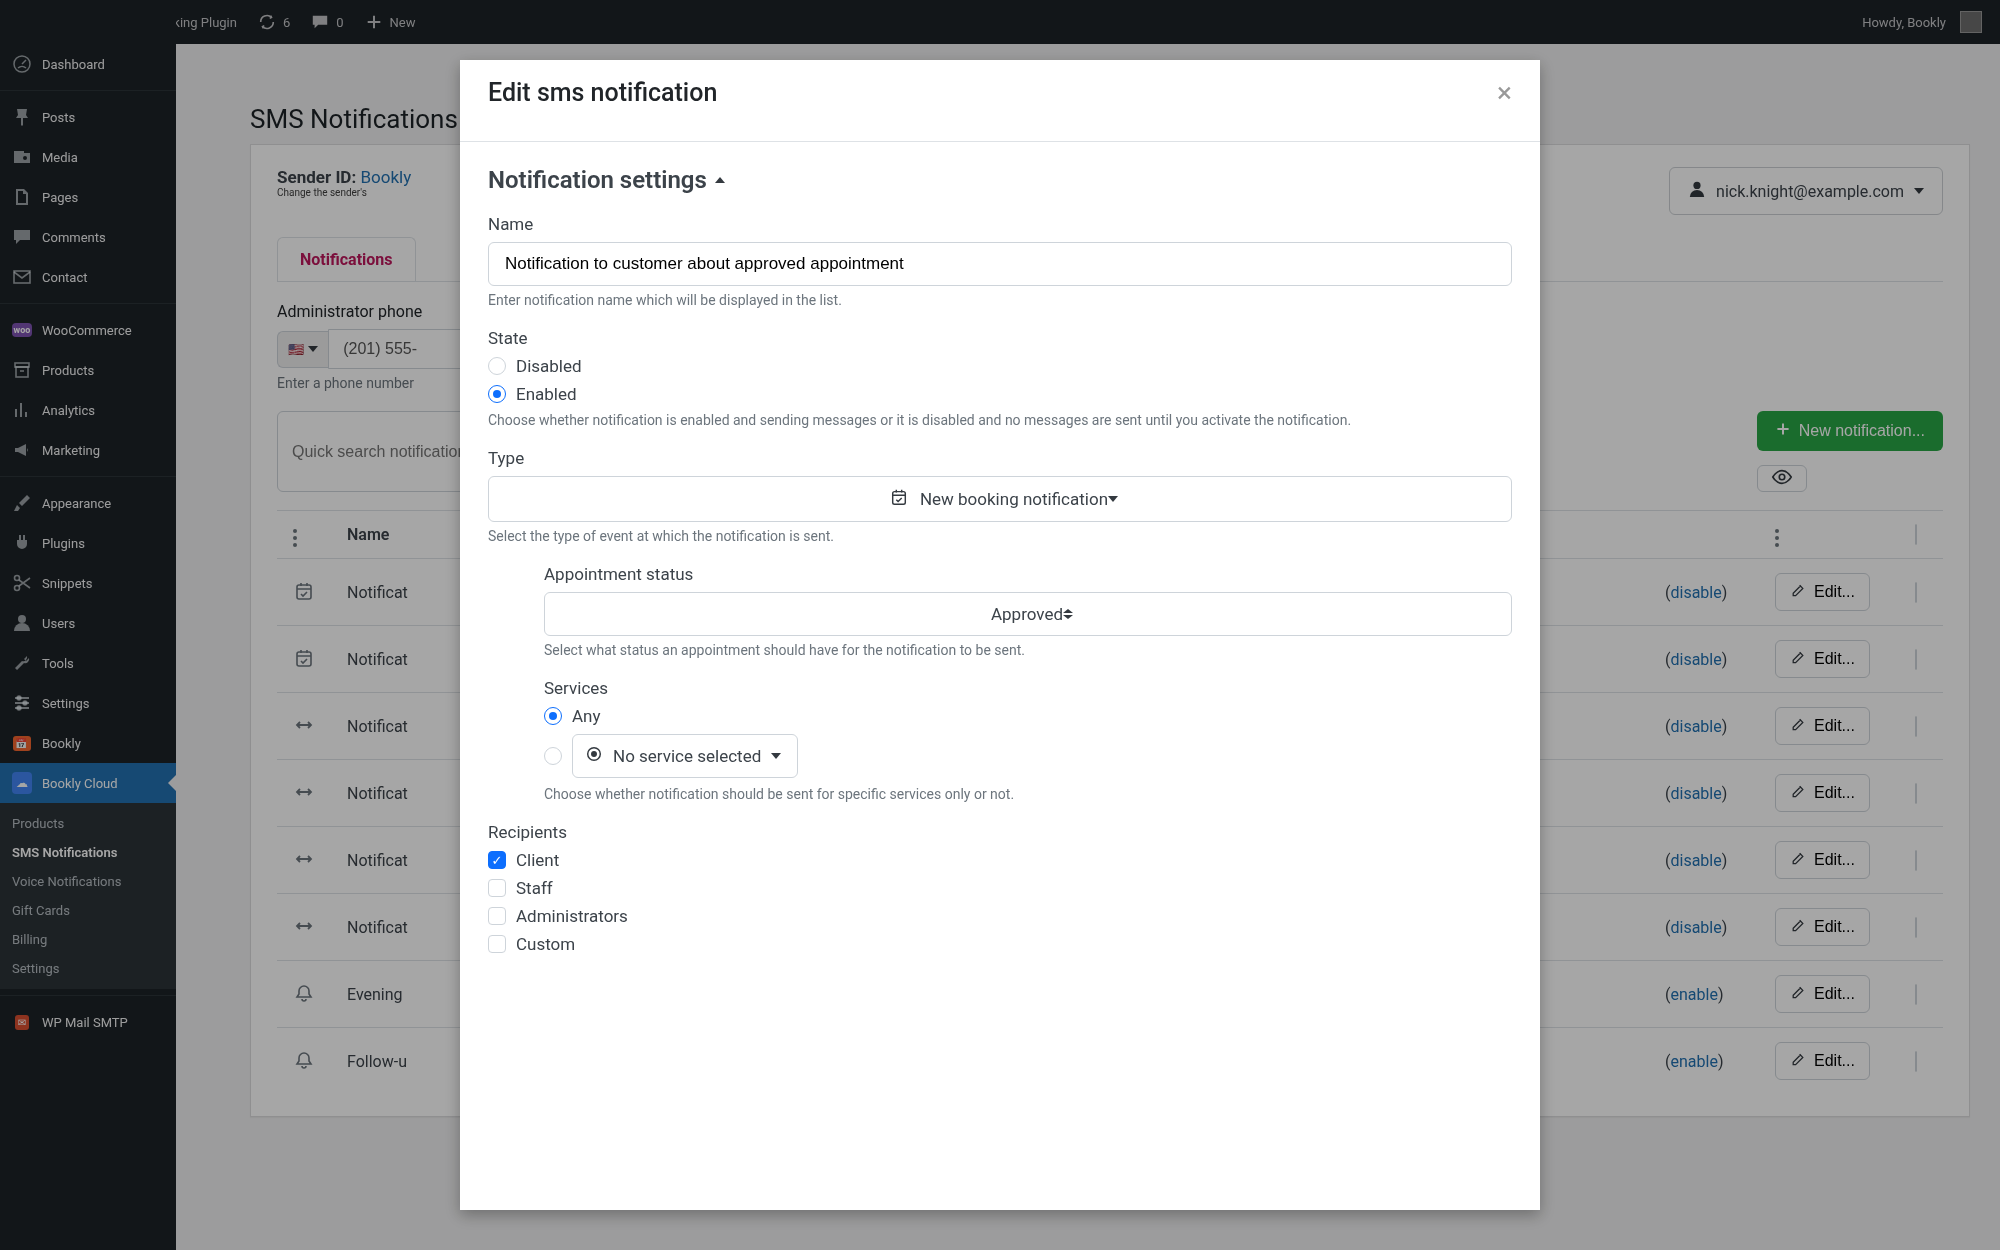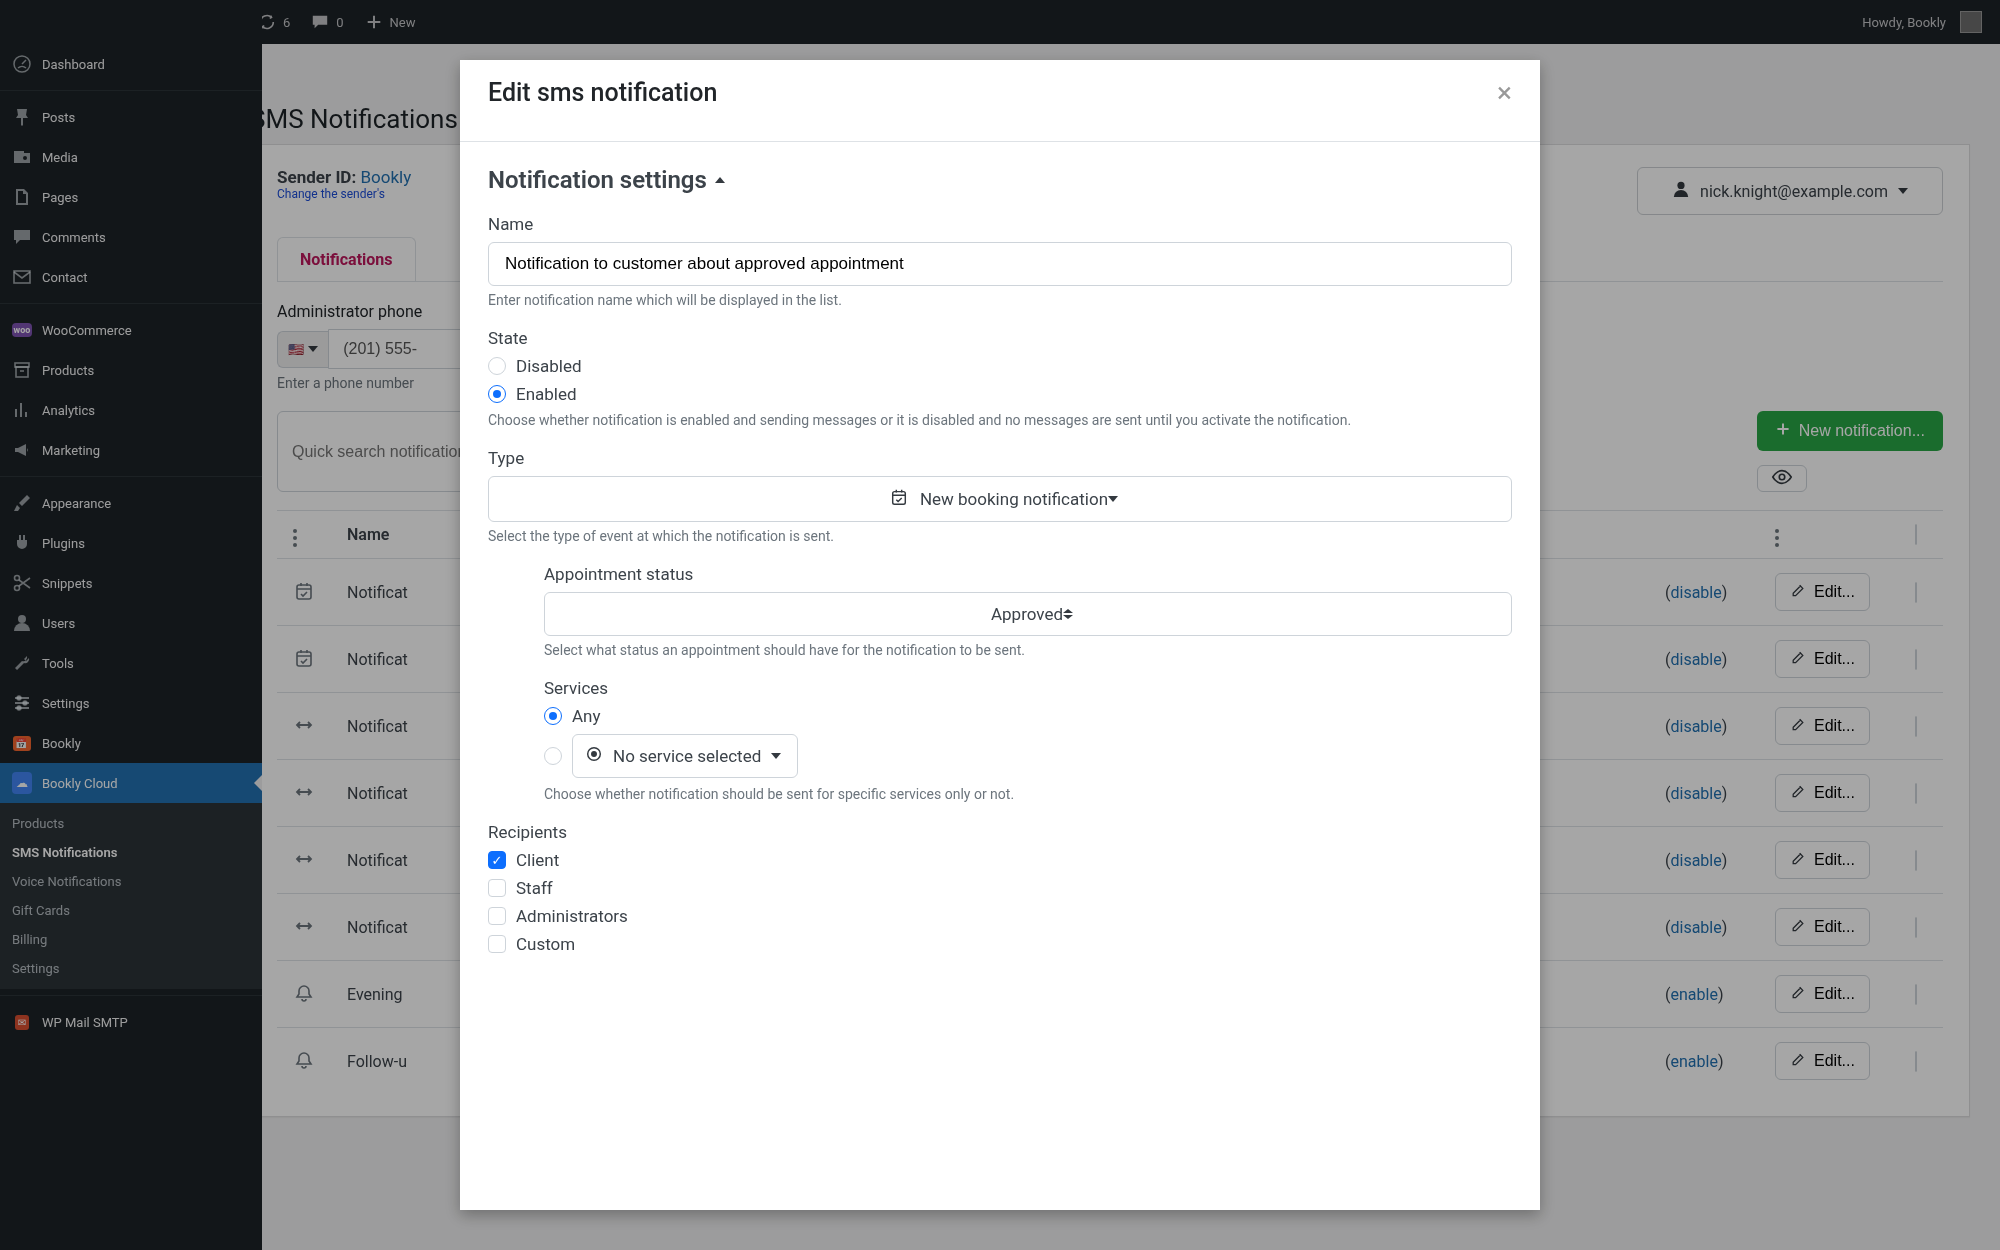--- a/index.html
+++ b/index.html
@@ -7,42 +7,42 @@
 a { text-decoration: none; color: #2271b1; }
 
 
 .adminbar { background: #1d2327; height: 44px; display: flex; align-items: center; justify-content: space-between; padding: 0 8px; color: #c3c4c7; }
 .adminbar-left, .adminbar-right { display: flex; align-items: center; height: 100%; }
 .ab-item { display: flex; align-items: center; padding: 0 10px; height: 100%; color: #c3c4c7; gap: 6px; }
 .ab-icon { font-style: normal; width: 20px; height: 20px; display: inline-flex; align-items: center; justify-content: center; }
 .avatar-square { width: 22px; height: 22px; background: #6e6e6e; border: 1px solid #999; margin-left: 8px; }
 
 
-.sidebar { position: absolute; left: 0; top: 0; width: 262px; background: #1d2327; color: #c3c4c7; padding-top: 44px; height: 100%; }
+.sidebar { position: absolute; left: 0; top: 0; width: 176px; background: #1d2327; color: #c3c4c7; padding-top: 44px; height: 100%; }
 .menu-item { display: flex; align-items: center; padding: 10px 12px; color: #f0f0f1; gap: 10px; }
 .menu-item.current { background: #2271b1; color: #fff; position: relative; }
 .menu-item.current::after { content: ""; position: absolute; right: 0; top: 50%; transform: translateY(-50%); border: 8px solid transparent; border-right-color: #f0f0f1; }
 .menu-icon { width: 20px; height: 20px; display: inline-flex; align-items: center; justify-content: center; color: rgba(240,246,252,.6); }
 .menu-sep { border-top: 1px solid #2c3338; margin: 6px 0; }
 .submenu { background: #2c3338; padding: 6px 0; }
 .submenu a { display: block; padding: 7px 12px; color: rgba(240,246,252,.7); }
 .submenu a.current { color: #fff; font-weight: 600; }
 .cloud-badge { width: 22px; height: 22px; background: #4285f4; border-radius: 4px; display: inline-flex; align-items: center; justify-content: center; color:#fff; font-size:12px; }
 
 
 .main { margin-left: 220px; margin-top: 44px; padding: 0 30px 30px 30px; height: calc(100% - 44px); }
 .page-title { font-size: 26px; font-weight: 400; padding: 16px 0 10px; color: #1d2327; }
 
 .card { background: #fff; border: 1px solid #dcdcde; box-shadow: 0 1px 1px rgba(0,0,0,.04); padding: 22px 26px; }
 
 .header-row { display: flex; justify-content: space-between; align-items: flex-start; gap: 12px; }
 .sender-id { font-size: 17px; }
-.sender-id-help { color: #1d4ed8; font-size: 12px; }
-
-.dropdown-btn { border: 1px solid #ccd0d4; background: #fff; padding: 12px 34px; border-radius: 6px; display: flex; align-items: center; gap: 10px; font-size: 16px; }
+.sender-id-help { color: #404040; font-size: 10px; }
+
+.dropdown-btn { border: 1px solid #ccd0d4; background: #fff; padding: 12px 18px; border-radius: 6px; display: flex; align-items: center; gap: 10px; font-size: 16px; }
 
 .tabs { display: flex; margin-top: 22px; border-bottom: 1px solid #dee2e6; }
 .tab { padding: 12px 22px; border: 1px solid transparent; border-bottom: none; border-radius: 6px 6px 0 0; font-size: 16px; color: #495057; cursor: pointer; }
 .tab.active { background: #fff; border-color: #dee2e6 #dee2e6 #fff; color: #be185d; font-weight: bold; }
 
 .form-label { font-size: 16px; font-weight: 400; margin: 20px 0 8px; color: #212529; }
 .phone-input { display: flex; align-items: center; width: 430px; }
 .flag-select { border: 1px solid #ced4da; border-right: none; border-radius: 6px 0 0 6px; padding: 10px 10px; background: #efefef; display: flex; align-items: center; gap: 4px; }
 .phone-txt { border: 1px solid #ced4da; border-radius: 0 6px 6px 0; padding: 10px 14px; flex: 1; font-size: 16px; color: #555; }
 .help-text { color: #6c757d; font-size: 14px; margin-top: 6px; }

